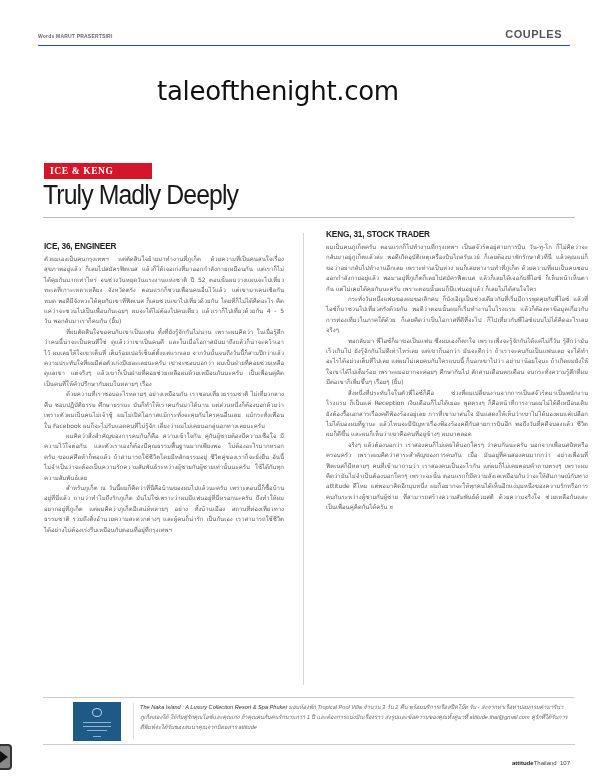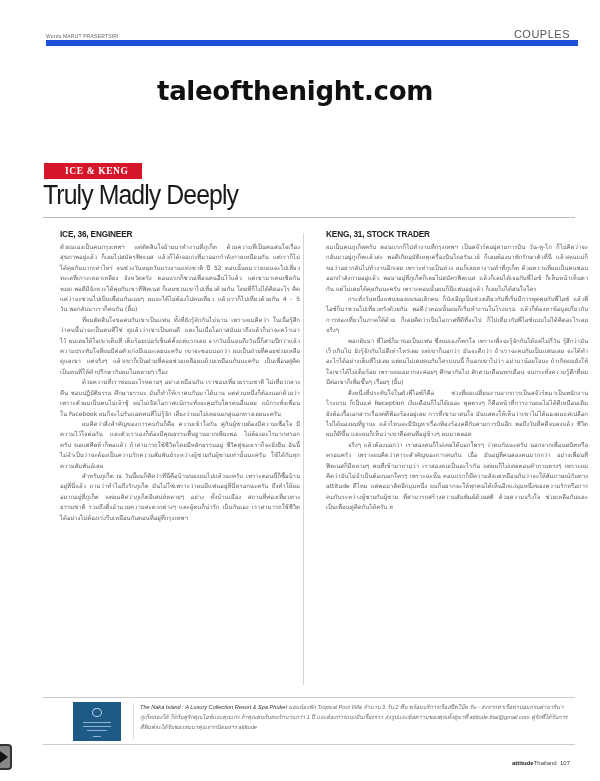--- a/index.html
+++ b/index.html
@@ -1,30 +1,30 @@
 <!DOCTYPE html>
 <html><head>
   <meta charset="utf-8">
   <style>
     * { box-sizing: border-box; margin: 0; padding: 0; }
     html, body { width: 600px; height: 781px; background: #ffffff; overflow: hidden; }
     body { position: relative; font-family: "DejaVu Sans", sans-serif; color: #333; }
 
-    .page-header { position: absolute; left: 46px; top: 28px; width: 532px; height: 18px; border-bottom: 6px solid #1d4ed8; }
+    .page-header { position: absolute; left: 38px; top: 28px; width: 532px; height: 18px; border-bottom: 1px solid #1d4ed8; font-weight: bold; }
     .byline { position: absolute; left: 0; top: 5px; font-family: "Liberation Sans", sans-serif; font-size: 5px; color: #666; letter-spacing: 0.2px; }
     .section-name { position: absolute; right: 8px; top: 0px; font-family: "Liberation Sans", sans-serif; font-size: 11px; color: #555; letter-spacing: 0.5px; }
 
-    .watermark { position: absolute; left: 157px; top: 76px; font-family: "DejaVu Sans", sans-serif; font-weight: bold; font-size: 26px; color: #111; letter-spacing: -0.3px; }
+    .watermark { position: absolute; left: 157px; top: 76px; font-family: "DejaVu Sans", sans-serif; font-weight: normal; font-size: 26px; color: #111; letter-spacing: -0.3px; }
 
-    .tag-label { position: absolute; left: 44px; top: 163px; width: 98px; height: 16px; background: #d4152a; color: #fff; font-family: "Liberation Serif", serif; font-weight: bold; font-size: 9.5px; letter-spacing: 0.6px; padding-left: 21px; line-height: 17px; }
+    .tag-label { position: absolute; left: 44px; top: 163px; width: 108px; height: 16px; background: #d4152a; color: #fff; font-family: "Liberation Serif", serif; font-weight: bold; font-size: 9.5px; letter-spacing: 0.6px; padding-left: 6px; line-height: 17px; }
     .headline { position: absolute; left: 43px; top: 180px; font-family: "Liberation Sans", sans-serif; font-size: 27px; color: #1a1a1a; letter-spacing: -1px; transform: scaleX(0.92); transform-origin: left top; font-weight: 500; }
     .headline-rule { position: absolute; left: 43px; top: 217px; width: 532px; height: 1px; background: #bbb; }
 
     .col { position: absolute; top: 229px; }
-    .col-left { left: 60px; width: 240px; }
+    .col-left { left: 44px; width: 240px; margin-top: 12px; }
     .col-right { left: 326px; width: 262px; }
     .col-divider { position: absolute; left: 303px; top: 233px; width: 1px; height: 452px; background: #d5d5d5; }
 
     .col-title { font-family: "Liberation Sans", sans-serif; font-weight: bold; font-size: 9px; color: #222; letter-spacing: -0.2px; transform: scaleX(0.92); transform-origin: left top; margin-bottom: 3px; white-space: nowrap; }
     .para { font-family: "DejaVu Sans", sans-serif; font-size: 6px; line-height: 10.4px; color: #555; text-align: justify; }
     .para.indent { text-indent: 22px; }
 
     .footer-rule-top { position: absolute; left: 43px; top: 697px; width: 532px; height: 1px; background: #ccc; }
     .footer-rule-bottom { position: absolute; left: 43px; top: 744px; width: 532px; height: 1px; background: #ccc; }
     .hotel-thumb { position: absolute; left: 73px; top: 702px; width: 48px; height: 39px; background: #1d5a86; }

